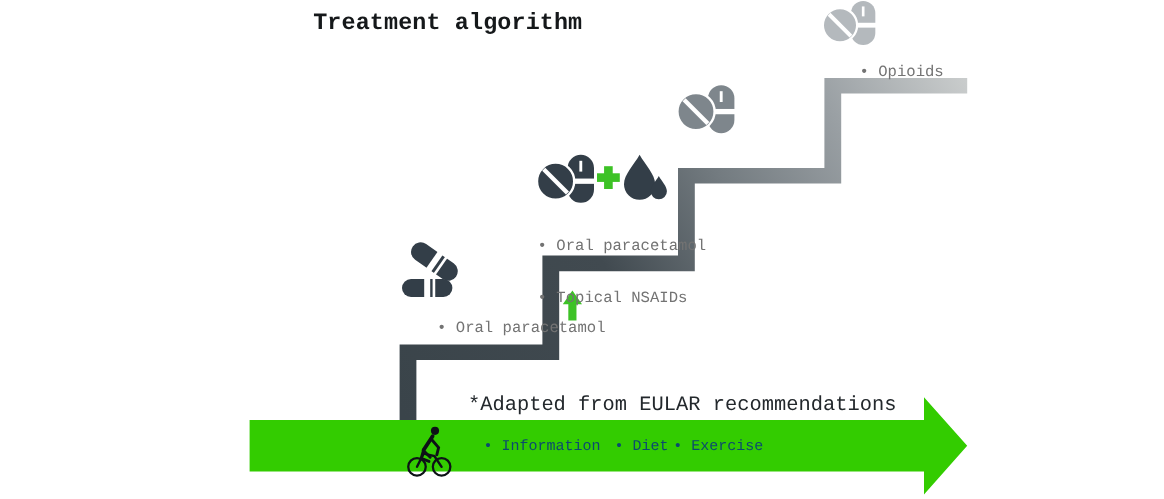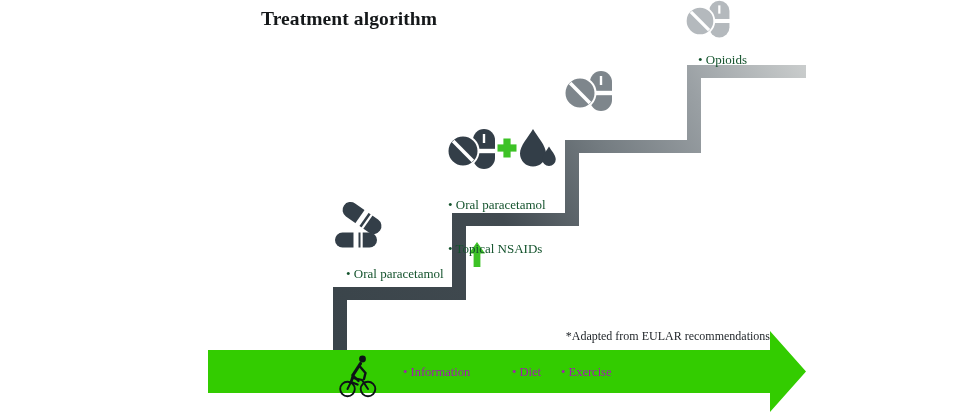--- a/index.html
+++ b/index.html
@@ -1,39 +1,39 @@
 <!DOCTYPE html>
 <html><head>
 <meta charset="utf-8">
 <style>
   html,body{margin:0;padding:0;background:#fff;}
   .canvas{
     position:relative;width:970px;height:416px;background:#ffffff;overflow:hidden;
-    font-family:Liberation Serif, serif;
+    font-family:Liberation Mono, monospace;
   }
   .art{position:absolute;left:0;top:0;}
   .title{
     position:absolute;left:261px;top:8px;margin:0;
     font-size:19.5px;font-weight:bold;color:#15181a;letter-spacing:.1px;
   }
   .lbl{
-    position:absolute;font-size:13px;line-height:14.5px;color:#14532d;white-space:pre;
+    position:absolute;font-size:13px;line-height:14.5px;color:#737373;white-space:pre;
   }
   .lbl-step1{left:333px;top:252px;}
   .lbl-step2{left:448px;top:169px;}
   .lbl-step3{left:563px;top:106px;}
   .lbl-step4{left:685px;top:38px;}
   .annotation{
     position:absolute;left:492px;top:240px;width:178px;
     font-size:10px;line-height:13px;color:#333c43;white-space:pre-line;letter-spacing:.1px;
   }
   .footnote{
-    position:absolute;right:200px;top:329px;font-size:12px;color:#23282c;
+    position:absolute;right:223px;top:329px;font-size:17px;color:#23282c;
   }
-  .base-item{position:absolute;top:365px;font-size:12.5px;color:#a21caf;white-space:pre;}
+  .base-item{position:absolute;top:365px;font-size:12.5px;color:#0c4a6e;white-space:pre;}
   .bi-0{left:403px;}
   .bi-1{left:512px;}
   .bi-2{left:561px;}
 </style>
 </head>
 <body>
 
 <div class="canvas">
 
   <h1 class="title">Treatment algorithm</h1>

